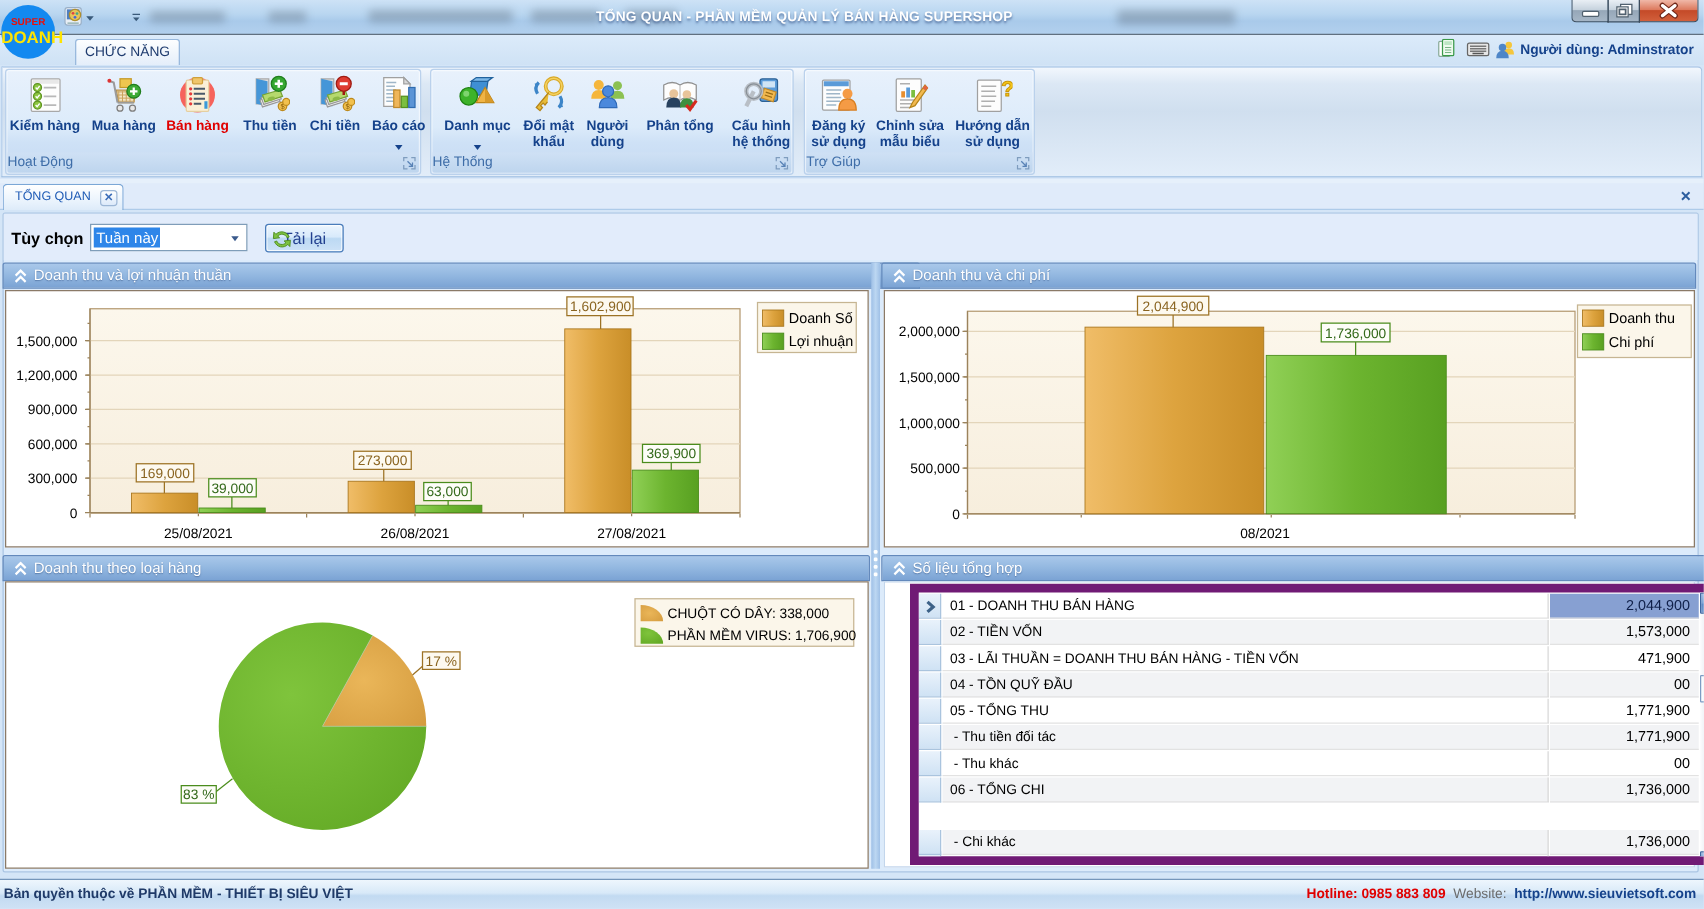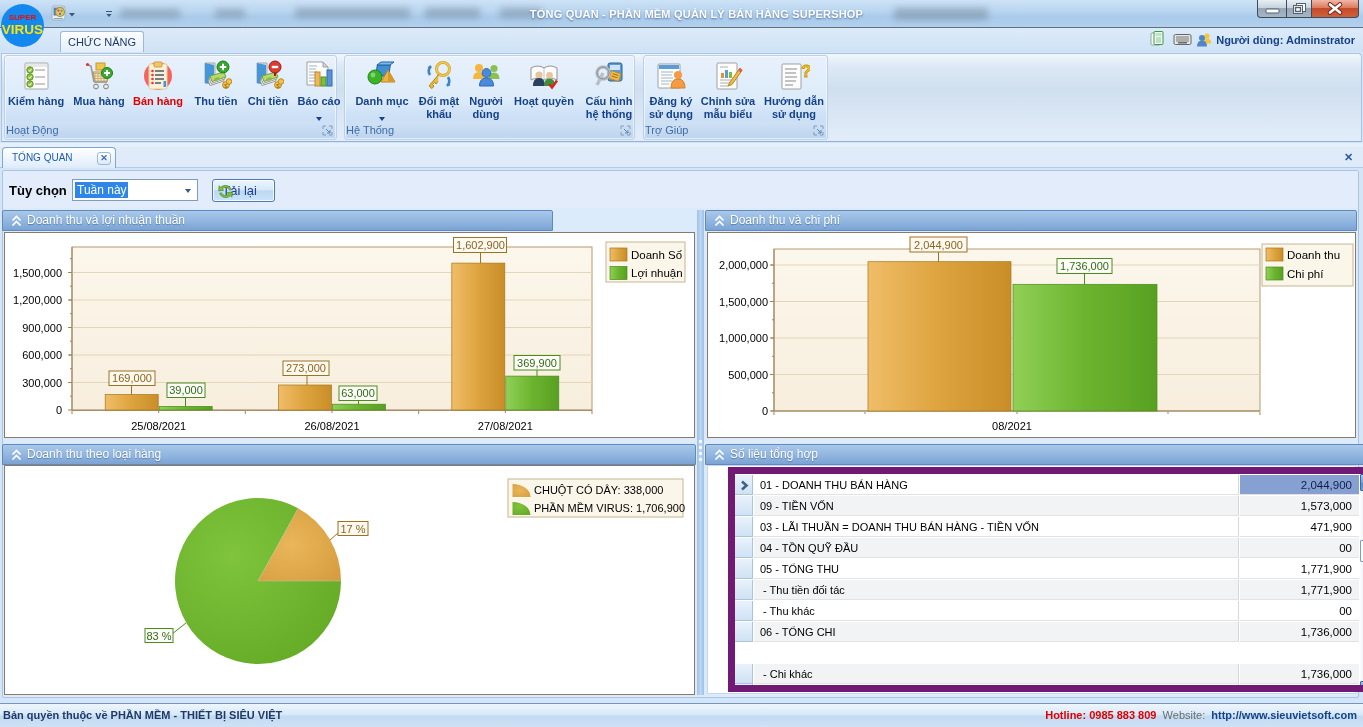--- a/index.html
+++ b/index.html
@@ -5,21 +5,21 @@
   * { margin:0; padding:0; box-sizing:border-box; }
   html,body { width:1363px; height:727px; overflow:hidden; }
   body { font-family:"Liberation Sans", sans-serif; position:relative; background:#d4e5f7; }
   #root { position:absolute; left:0; top:0; width:1363px; height:727px; }
   .abs { position:absolute; }
 
   
   #titlebar { left:0; top:0; width:1363px; height:28px;
     background:linear-gradient(#cde2f6 0%, #b9d6f0 40%, #a9caea 60%, #b3d1ee 100%); }
   #titleline { left:0; top:27px; width:1363px; height:1px; background:#61707f; }
-  #title-text { left:0; top:8px; width:1363px; text-align:center; font-size:11px; font-weight:bold; color:#fff;
+  #title-text { left:0; top:8px; width:1257px; text-align:center; font-size:11px; font-weight:bold; color:#fff;
     text-shadow:0 1px 2px rgba(60,90,140,.8); letter-spacing:.2px;padding-left:30px; }
   .ghost { position:absolute; background:#5d6c7c; filter:blur(3.5px); opacity:.38; border-radius:2px; }
 
   
   #winbtns { left:1257px; top:0; width:102px; height:18px; }
   .wbtn { position:absolute; top:0; height:18px; border:1px solid #3c4c5c; border-top:none;
     background:linear-gradient(#e9eff5 0%, #c7d3de 45%, #96a7b8 50%, #a6b6c6 100%); }
   .wbtn.min { left:0; width:30px; border-radius:0 0 0 4px; }
   .wbtn.max { left:29px; width:26px; }
   .wbtn.close { left:54px; width:48px; border-radius:0 0 4px 0;
@@ -51,40 +51,40 @@
   .rbtn { position:absolute; top:3px; width:58px; height:66px; text-align:center; }
   .rbtn .ric { display:block; margin:1px auto 0; width:32px; height:32px; }
   .rbtn .rlb { display:block; margin-top:3px; font-size:11px; font-weight:bold; color:#15428b; line-height:13px;text-align:center; }
   .rbtn .red { color:#e00000; }
   .darr { display:inline-block; width:0; height:0; border-left:3px solid transparent; border-right:3px solid transparent;
     border-top:4px solid #15428b; vertical-align:middle; }
 
   
   #doctabs { left:0; top:147px; width:1363px; height:21px; background:#e0ebfa;
     border-bottom:1px solid #aecbe9; }
-  #doctab { left:2px; top:147px; width:114px; height:21px; border:1px solid #7ba7d6; border-bottom:none; border-radius:4px 4px 0 0; font-size:10px; color:#1f5bb5;
+  #doctab { left:2px; top:147px; width:97px; height:21px; border:1px solid #7ba7d6; border-bottom:none; border-radius:4px 4px 0 0; font-size:10px; color:#1f5bb5;
     line-height:20px; padding-left:9px; background:linear-gradient(#ffffff,#e8f2fc 70%,#ddebf9); }
   #doctab .closebox { position:absolute; right:4px; top:4px; width:14px; height:13px; border:1px solid #9db7d6;
     border-radius:3px; background:linear-gradient(#fff,#dceafa); color:#3a6cb8; font-size:9px; font-weight:bold;
     line-height:11px; text-align:center; }
   #tabsx { left:1344px; top:151px; width:14px; height:14px; color:#2c5d9e; font-size:11px; font-weight:bold; }
 
   
   #pagebox { left:2px; top:170px; width:1357px; height:528px; border:1px solid #aac5e3; border-radius:2px;
     background:#dcebfb; }
   #optrow { left:3px; top:171px; width:1355px; height:37px; background:#e2ecfb; }
   #optlabel { left:9px; top:183px; font-size:13px; font-weight:bold; color:#000; }
   #combo { left:72px; top:179px; width:126px; height:22px; background:#fff; border:1px solid #7f9db9; }
   #combo .sel { position:absolute; left:2px; top:2px; width:53px; height:16px; background:#2e86e9; color:#fff;
     font-size:12px; line-height:16px; padding-left:2px; }
   #combo .ca { position:absolute; right:6px; top:9px; width:0; height:0; border-left:3.5px solid transparent;
     border-right:3.5px solid transparent; border-top:4.5px solid #3a5a8c; }
   #reloadbtn { left:212px; top:179px; width:63px; height:23px; border:1px solid #4a7cba; border-radius:3px;
     background:linear-gradient(#ecf5fe 0%, #d8eafb 45%, #bcd9f3 52%, #cde2f7 100%); font-size:13px; color:#23408f;
-    line-height:21px; text-align:right; padding-right:17px; box-shadow:0 0 0 1px rgba(255,255,255,.8) inset; }
+    line-height:21px; text-align:center; padding-right:0; box-shadow:0 0 0 1px rgba(255,255,255,.8) inset; }
 
   
   .panel-h { position:absolute; height:21px; background:linear-gradient(#a9c8ea 0%, #92b7e0 50%, #7ba3d4 100%);
     border:1px solid #6389bc; border-radius:2px 2px 0 0; color:#fff; font-size:12px; line-height:19px;
     text-shadow:0 1px 1px rgba(50,80,130,.55); padding-left:24px; }
   .panel-h .chev { position:absolute; left:8px; top:4px; width:11px; height:12px; }
   .panel-b { position:absolute; background:#fff; border:1px solid #8b7a67; }
   #splitter { left:697px; top:210px; width:7px; height:485px; background:linear-gradient(90deg,#9fc0e6,#bcd7f2 50%,#9fc0e6); }
   .sdot { position:absolute; left:2px; width:3px; height:3px; background:#fff; border-radius:1px; }
 
@@ -156,21 +156,21 @@
     <circle cx="10" cy="7" r="4.5" fill="#e8c45a" stroke="#b08f2e"></circle>
     <circle cx="8.4" cy="5.6" r="1.1" fill="#d44"></circle>
       <circle cx="11.6" cy="5.8" r="1.1" fill="#4a8"></circle>
       <circle cx="10" cy="8.8" r="1.1" fill="#46d"></circle>
     <path d="M19 8 l3 3.5 3 -3.5 z" fill="#3a5a7a"></path>
     <path d="M56 6.5 h6" stroke="#3a5a7a"></path>
       <path d="M56.4 9 h5.2 l-2.6 3 z" fill="#3a5a7a"></path>
   </svg>
   <div class="abs" id="logo">
       <span class="s1">SUPER</span>
-      <span class="s2">VIRUS</span>
+      <span class="s2">DOANH</span>
     </div>
 
   <div class="abs" id="tabrow"></div>
   <div class="abs" id="ribbontab">CHỨC NĂNG</div>
   <svg class="abs" style="left:1150px;top:31px;" width="66" height="18" viewBox="0 0 66 18">
     <rect x="1" y="2" width="9" height="12" rx="1" fill="#fff" stroke="#8a9"></rect>
     <rect x="4" y="0.5" width="9" height="13" rx="1" fill="#eefaee" stroke="#3b9a4a"></rect>
     <rect x="5.5" y="2" width="6" height="3" fill="#bde6c3"></rect>
     <path d="M6 7 h5 M6 9 h5 M6 11 h5" stroke="#7ab486" stroke-width="0.8"></path>
     <rect x="24" y="3.5" width="17" height="10" rx="1.5" fill="#e6e6e6" stroke="#666"></rect>
@@ -314,21 +314,21 @@
       <div class="rbtn" style="left:167px; width:64px;">
           <svg class="ric" viewBox="0 0 32 32">
         <path d="M3 8 Q10 4 16 8 Q22 4 29 8 V20 Q22 16 16 20 Q10 16 3 20 Z" fill="#fdfdfd" stroke="#909090"></path>
         <path d="M16 8 V20" stroke="#c0c0c0"></path>
         <circle cx="11" cy="15" r="3.6" fill="#e8c49a"></circle>
             <path d="M5 26 q0-8 6-8 t6 8 z" fill="#27415e"></path>
         <circle cx="21.5" cy="15.5" r="3.4" fill="#e8c49a"></circle>
             <path d="M16 26 q0-7.5 5.5-7.5 t5.5 7.5 z" fill="#3e8f3e"></path>
         <path d="M21 24 l3 3.5 5-7" stroke="#d42a1e" stroke-width="2.6" fill="none"></path>
           </svg>
-        <span class="rlb">Hoạt quyền</span>
+        <span class="rlb">Phân tổng</span>
         </div>
       <div class="rbtn" style="left:236px; width:56px;">
           <svg class="ric" viewBox="0 0 32 32">
         <rect x="15" y="3" width="14" height="18" rx="2" fill="#5b9bd8" stroke="#2d6296"></rect>
         <rect x="17" y="5" width="10" height="5" fill="#cfe4f5"></rect>
         <rect x="17" y="12" width="10" height="8" fill="#f2b94f" stroke="#c08a2c" transform="rotate(18 22 16)"></rect>
         <path d="M19 14.5 h6 M19 17 h6" stroke="#9a6c14" stroke-width="1" transform="rotate(18 22 16)"></path>
         <circle cx="10" cy="13" r="6" fill="none" stroke="#b9bfc6" stroke-width="3.4"></circle>
         <path d="M10 13 L4 25" stroke="#b9bfc6" stroke-width="3.4"></path>
         <circle cx="10" cy="13" r="6" fill="none" stroke="#888f96" stroke-width="1"></circle>
@@ -390,21 +390,21 @@
   <div class="abs" id="optlabel">Tùy chọn</div>
   <div class="abs" id="combo">
       <span class="sel">Tuần này</span>
       <span class="ca"></span>
     </div>
   <div class="abs" id="reloadbtn"><svg style="position:absolute;left:4px;top:3px;" width="17" height="17" viewBox="0 0 16 16">
   <path d="M13.5 6.2 A6 6 0 0 0 3.5 4.2 L2 2.6 1.6 7.4 6.3 6.8 4.9 5.5 A4.2 4.2 0 0 1 11.9 6.8 Z" fill="#7dc242" stroke="#4e8c1e" stroke-width="0.7"></path>
   <path d="M2.5 9.8 A6 6 0 0 0 12.5 11.8 L14 13.4 14.4 8.6 9.7 9.2 11.1 10.5 A4.2 4.2 0 0 1 4.1 9.2 Z" fill="#7dc242" stroke="#4e8c1e" stroke-width="0.7"></path>
 </svg>Tải lại</div>
 
-  <div class="panel-h" style="left:2px; top:210px; width:551px;"><svg class="chev" viewBox="0 0 11 12">
+  <div class="panel-h" style="left:2px; top:210px; width:734px;"><svg class="chev" viewBox="0 0 11 12">
         <path d="M1.5 5.5 L5.5 1.5 L9.5 5.5 M1.5 10.5 L5.5 6.5 L9.5 10.5" stroke="#fff" stroke-width="1.7" fill="none"></path>
       </svg>Doanh thu và lợi nhuận thuần</div>
   <div class="panel-b" style="left:4px; top:232px; width:691px; height:206px;" id="chart1body">
   <svg width="689" height="204" viewBox="0 0 689 204" font-family="Liberation Sans, sans-serif">
     <defs>
       <linearGradient id="gold" x1="0" y1="0" x2="1" y2="0">
         <stop offset="0" stop-color="#f0bd68"></stop>
             <stop offset="0.5" stop-color="#dda33e"></stop>
             <stop offset="1" stop-color="#c98e28"></stop>
       </linearGradient>
@@ -587,21 +587,21 @@
         <div class="rind">
           <svg width="18" height="20">
             <path d="M7 6.5 L11.5 10.5 L7 14.5" stroke="#3d6288" stroke-width="2.6" fill="none"></path>
           </svg>
         </div>
         <div class="tc1">01 - DOANH THU BÁN HÀNG</div>
         <div class="tc2" style="background:#87a0d2;color:#10204a;">2,044,900</div>
       </div>
   <div class="trow alt" style="top:22px;">
         <div class="rind"></div>
-        <div class="tc1">09 - TIỀN VỐN</div>
+        <div class="tc1">02 - TIỀN VỐN</div>
         <div class="tc2">1,573,000</div>
       </div>
   <div class="trow" style="top:43px;">
         <div class="rind"></div>
         <div class="tc1">03 - LÃI THUẦN = DOANH THU BÁN HÀNG - TIỀN VỐN</div>
         <div class="tc2">471,900</div>
       </div>
   <div class="trow alt" style="top:64px;">
         <div class="rind"></div>
         <div class="tc1">04 - TỒN QUỸ ĐẦU</div>

